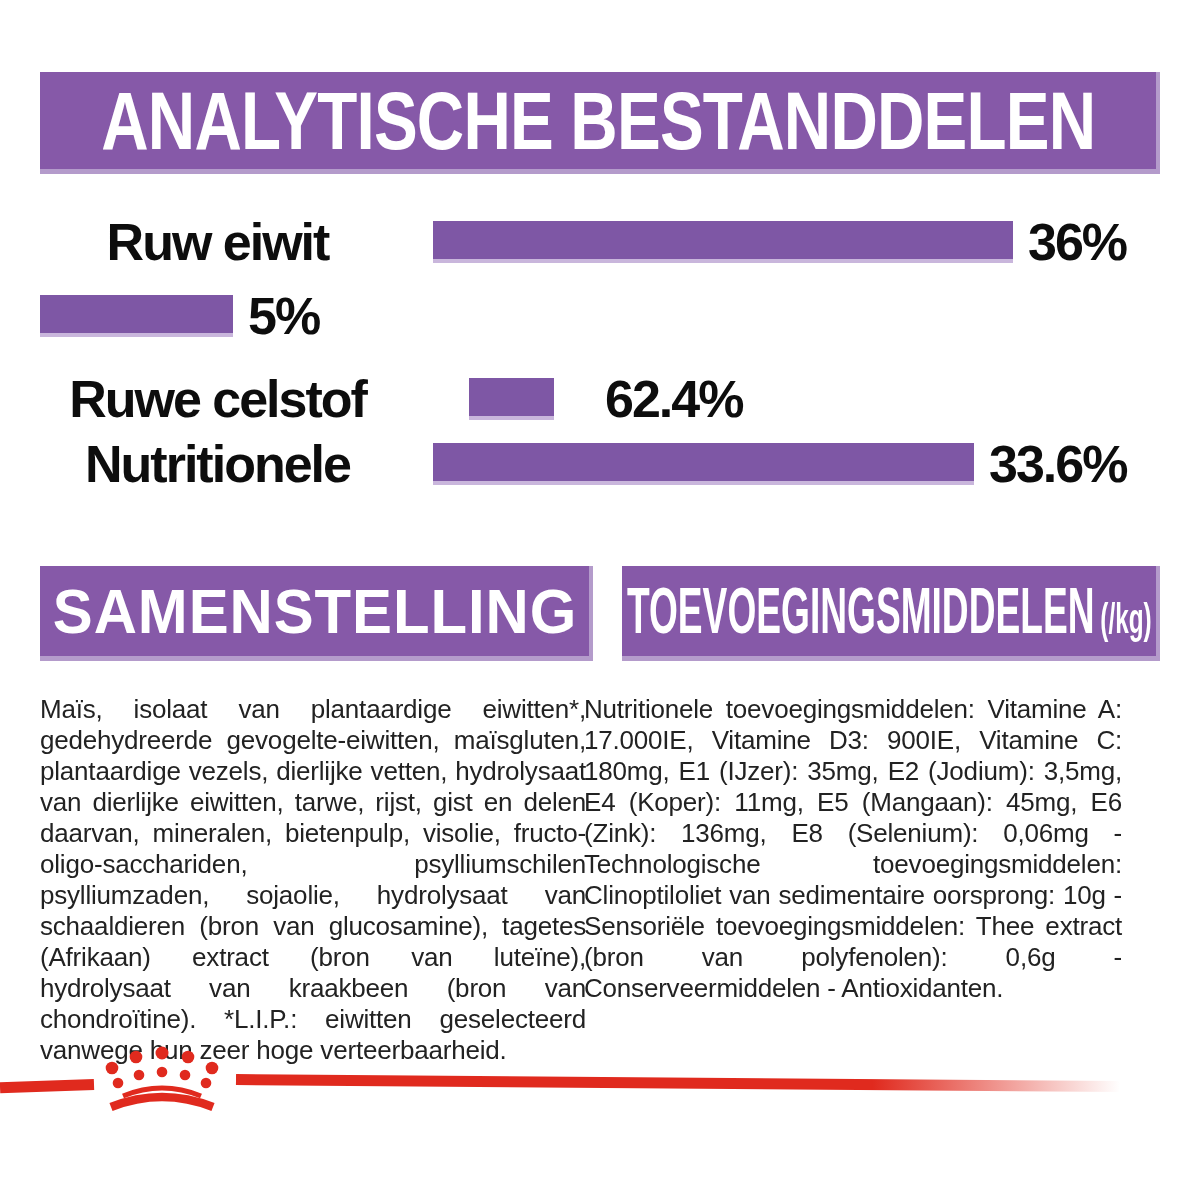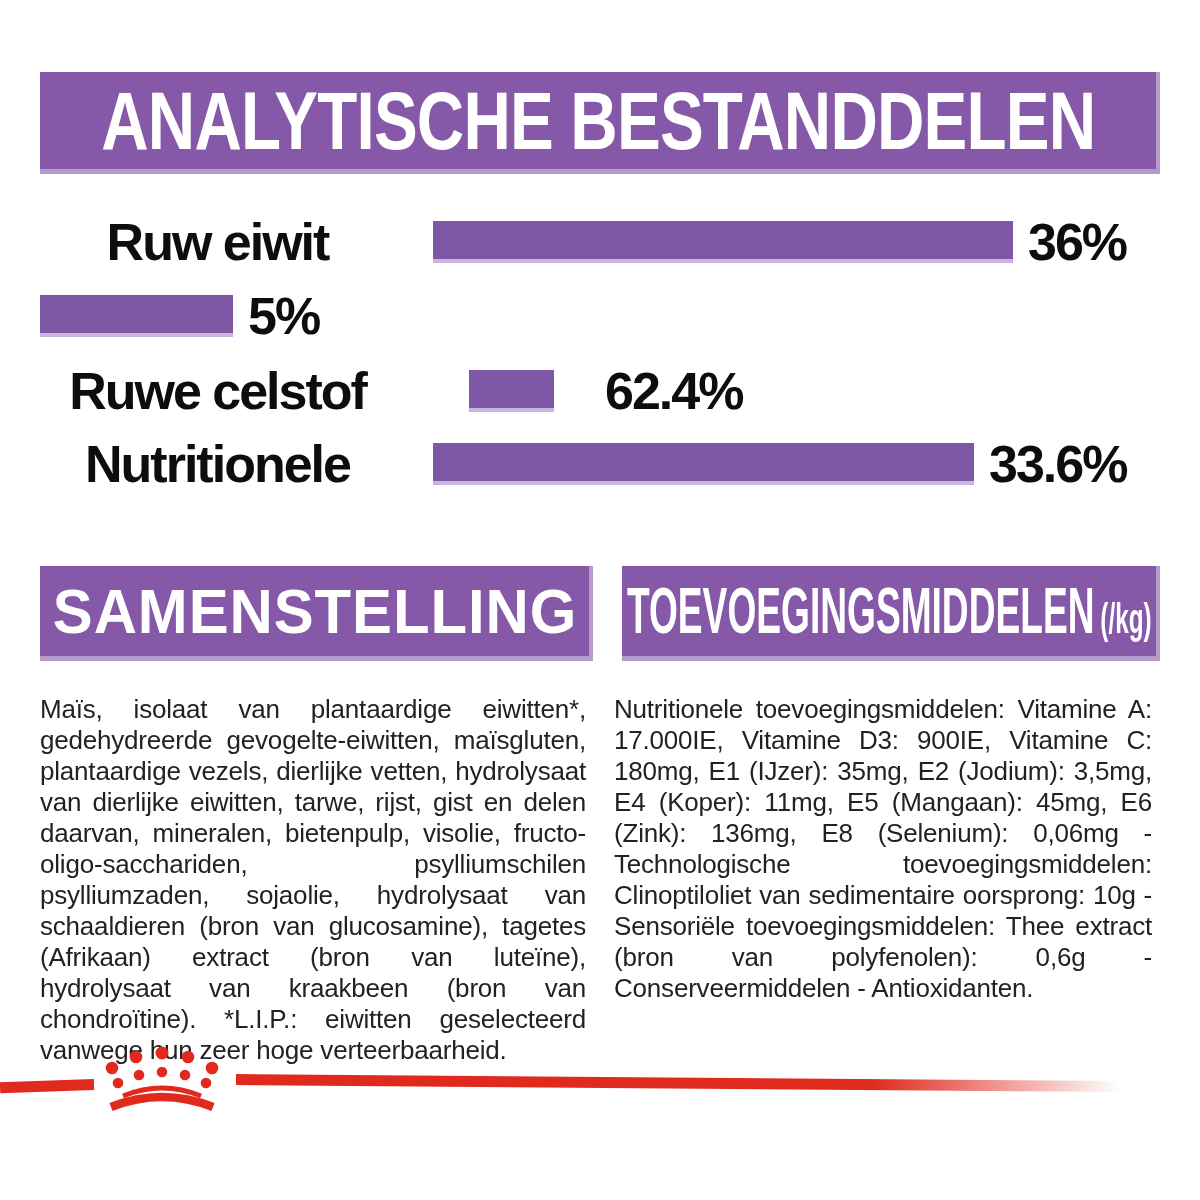--- a/index.html
+++ b/index.html
@@ -33,21 +33,21 @@
   }
   .chart-value{
     font-weight:bold;font-size:52px;letter-spacing:-2px;color:#0d0d0d;margin-left:15px;white-space:nowrap;
   }
   
   .body-text{
     position:absolute;top:668px;font-size:26px;line-height:31px;color:#222222;
     text-align:justify;letter-spacing:-0.2px;
   }
   #text-samenstelling{left:40px;width:546px;}
-  #text-toevoeging{left:614px;width:538px;}
+  #text-toevoeging{left:584px;width:538px;}
   
   #footer{position:absolute;left:0;top:1040px;width:1200px;height:110px;}
   #line-left{
     position:absolute;left:0;top:39px;width:94px;height:11px;background:#E02A1E;
     transform:rotate(-2deg);transform-origin:right center;
   }
   #line-right{
     position:absolute;left:236px;top:34px;width:884px;height:11px;
     background:linear-gradient(to right,#E02A1E 0%,#E02A1E 72%,rgba(224,42,30,0) 100%);
     transform:rotate(0.45deg);transform-origin:left center;
@@ -66,21 +66,21 @@
   <div id="chart">
       <div class="chart-row" style="top: 0px;">
         <span class="chart-label">Ruw eiwit</span>
         <div class="chart-bar" style="width: 580px; background: rgb(126, 87, 165);"></div>
         <span class="chart-value">36%</span>
       </div>
       <div class="chart-row" style="top: 74px;">
         <div class="chart-bar" style="width: 193px; background: rgb(126, 87, 165);"></div>
         <span class="chart-value">5%</span>
       </div>
-      <div class="chart-row" style="top: 149px; gap: 36px;">
+      <div class="chart-row" style="top: 157px; gap: 36px;">
         <span class="chart-label">Ruwe celstof</span>
         <div class="chart-bar" style="width: 85px; background: rgb(126, 87, 165);"></div>
         <span class="chart-value">62.4%</span>
       </div>
       <div class="chart-row" style="top: 222px;">
         <span class="chart-label">Nutritionele</span>
         <div class="chart-bar" style="width: 541px; background: rgb(126, 87, 165);"></div>
         <span class="chart-value">33.6%</span>
       </div>
     </div>

